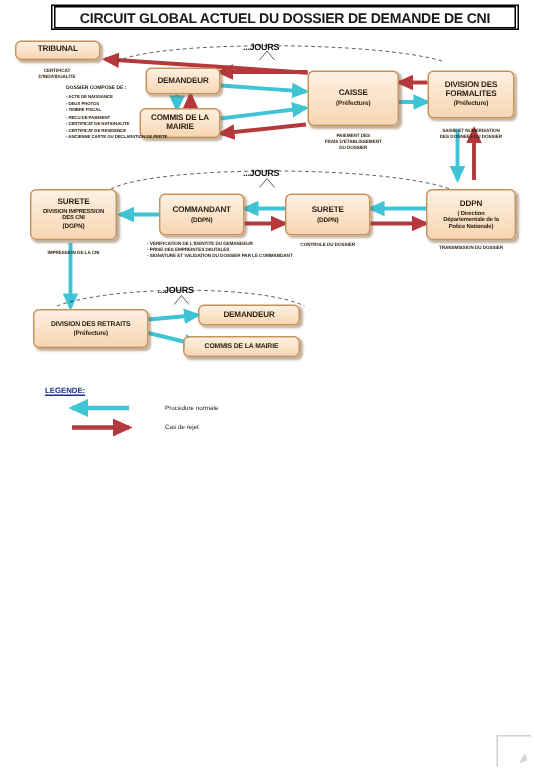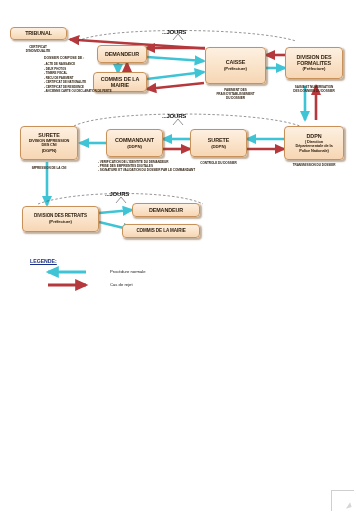--- a/index.html
+++ b/index.html
@@ -83,20 +83,23 @@
     content:"";position:absolute;right:3px;bottom:3px;
     width:0;height:0;border-left:6px solid transparent;
     border-bottom:5px solid #d6d6d6;transform:rotate(-18deg);
   }
 </style>
 </head>
 <body>
 
 <div id="page">
 
+  <div class="title-bar">
+    <div class="inner">CIRCUIT GLOBAL ACTUEL DU DOSSIER DE DEMANDE DE CNI</div>
+  </div>
 
   <svg class="arrow" style="left:0;top:0;" width="356" height="512" viewBox="0 0 356 512">
     <defs>
       <marker id="cy" markerWidth="5" markerHeight="5" refX="3.6" refY="2" orient="auto">
         <path d="M0,0 L4.4,2 L0,4 z" fill="#3fc4d6"></path>
       </marker>
       <marker id="rd" markerWidth="5" markerHeight="5" refX="3.6" refY="2" orient="auto">
         <path d="M0,0 L4.4,2 L0,4 z" fill="#b5393c"></path>
       </marker>
     </defs>

